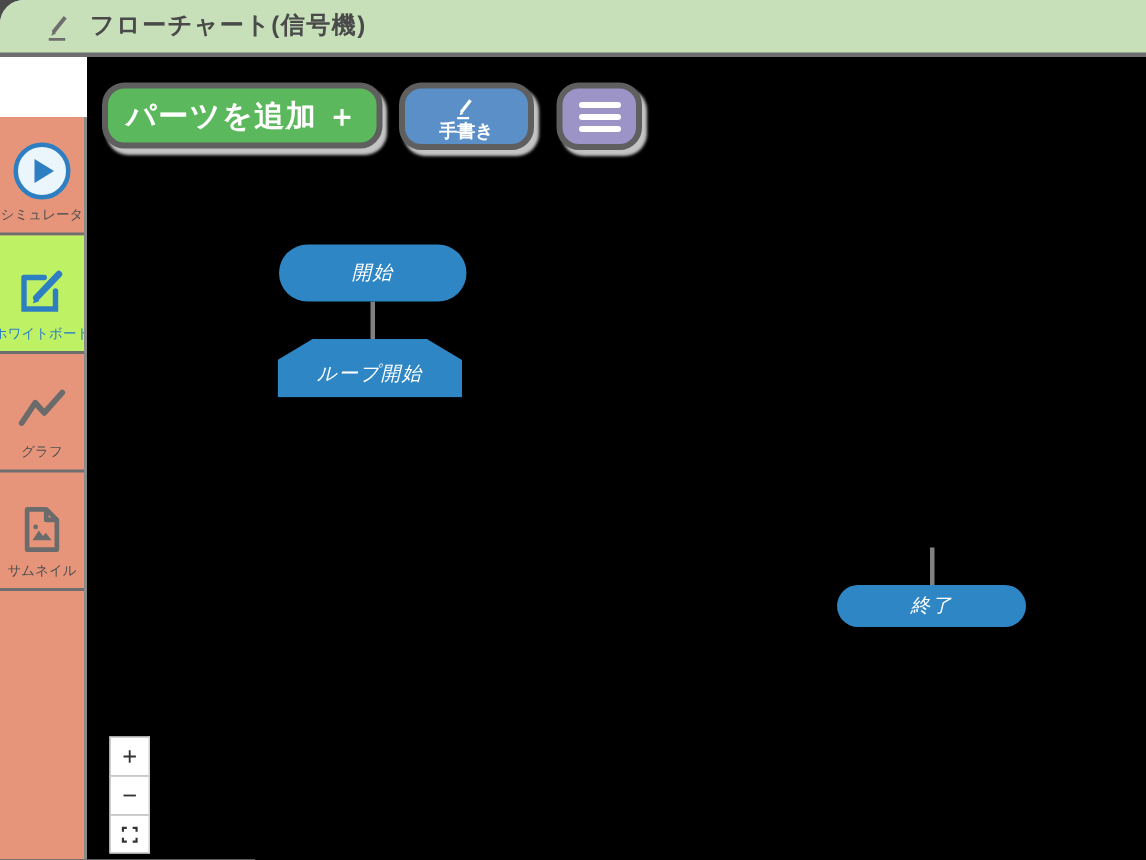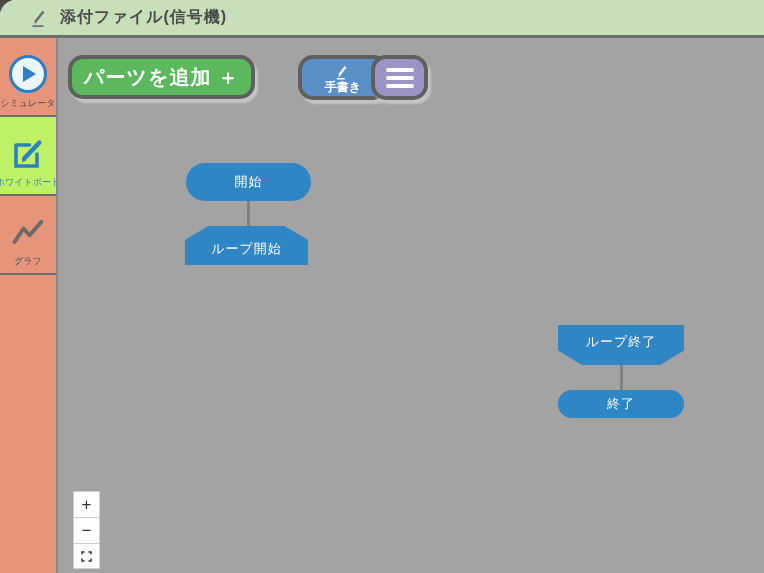--- a/index.html
+++ b/index.html
@@ -8,44 +8,44 @@
 
   
   .header { height:38px; flex:0 0 38px; background:#c7e0ba; border-bottom:3px solid #6e6e6e; display:flex; align-items:center; padding-left:30px; gap:10px; }
   .header .title { font-size:16px; font-weight:bold; color:#4a4a4a; letter-spacing:1px; }
   .edit-title-icon { width:20px; height:20px; display:inline-flex; }
 
   
   .body { flex:1; display:flex; min-height:0; }
 
   
-  .sidebar { width:58px; flex:0 0 58px; background:#e6957a; border-right:2px solid #8a8a8a; display:flex; flex-direction:column; }
+  .sidebar { width:58px; flex:0 0 58px; background:#e6957a; border-right:2px solid #8a8a8a; display:flex; flex-direction:column;margin-top:40px; }
   .side-item { height:79px; flex:0 0 79px; border-bottom:2px solid #6e6e6e; display:flex; flex-direction:column; align-items:center; justify-content:flex-end; padding-bottom:5px; gap:4px; cursor:pointer; overflow:hidden; }
   .side-item .lbl { font-size:9px; color:#4f4f4f; white-space:nowrap; letter-spacing:0; }
   .side-item.selected { background:#bef264; }
   .side-item.selected .lbl { color:#2e7fc1; }
   .side-filler { flex:1; }
 
   .play-icon { width:38px; height:38px; border-radius:50%; background:#eaf5fc; border:3px solid #2e7fc1; display:flex; align-items:center; justify-content:center; }
   .play-icon .tri { width:0; height:0; border-left:13px solid #2e7fc1; border-top:8px solid transparent; border-bottom:8px solid transparent; margin-left:3px; }
 
   
-  .canvas { position:relative; flex:1; background:#a3a3a3; min-width:0; }
+  .canvas { position:relative; flex:1; background:#000000; min-width:0; }
 
   
   .tb-btn { position:absolute; top:17px; border:4px solid #5f5f5f; border-radius:15px; box-shadow:3px 4px 2px #c4c4c4; display:flex; align-items:center; justify-content:center; color:#fff; cursor:pointer; }
   .btn-add { left:10px; width:187px; height:44px; background:#5cb85c; font-size:20px; font-weight:bold; letter-spacing:1px; }
-  .btn-hand { left:208px; width:90px; height:45px; background:#5a8fc8; flex-direction:column; gap:0; font-size:12px; font-weight:bold; line-height:1; padding-top:2px;margin-left:32px; }
+  .btn-hand { left:208px; width:90px; height:45px; background:#5a8fc8; flex-direction:column; gap:0; font-size:12px; font-weight:bold; line-height:1; padding-top:2px; }
   .btn-menu { left:313px; width:57px; height:45px; background:#9c94c6; }
   .hand-pencil { width:18px; height:16px; }
   .hamburger { display:flex; flex-direction:column; gap:4px; }
   .hamburger span { display:block; width:28px; height:4px; background:#fff; border-radius:2px; }
 
   
-  .node { position:absolute; background:#2e86c4; color:#fff; font-size:13px; display:flex; align-items:center; justify-content:center; letter-spacing:1px; cursor:pointer; }
+  .node { position:absolute; background:#2e86c4; color:#fff; font-size:13px; display:flex; align-items:center; justify-content:center; letter-spacing:1px; cursor:pointer;font-style:italic; }
   .terminator { border-radius:19px; }
   .n-start { left:128px; top:125px; width:125px; height:38px; }
   .n-loopstart { left:127px; top:188px; width:123px; height:39px; clip-path:polygon(0% 36%,19% 0%,81% 0%,100% 36%,100% 100%,0% 100%); padding-top:7px; }
   .n-loopend { left:500px; top:287px; width:126px; height:40px; clip-path:polygon(0% 0%,100% 0%,100% 64%,81% 100%,19% 100%,0% 64%); padding-bottom:7px; }
   .n-end { left:500px; top:352px; width:126px; height:28px; }
   .connector { position:absolute; width:3px; background:#808080; }
   .c1 { left:189px; top:163px; height:25px; }
   .c2 { left:562px; top:327px; height:25px; }
 
   
@@ -60,21 +60,21 @@
 <div class="app">
 
   <div class="header">
     <span class="edit-title-icon">
       <svg viewBox="0 0 20 20" width="20" height="20">
         <path d="M5.5 13.5 L13.5 3.5" stroke="#6e6e6e" stroke-width="2.6" fill="none"></path>
         <path d="M4.2 15.8 L5.1 12.6 L7.3 14.3 Z" fill="#6e6e6e"></path>
         <path d="M2.5 18.2 H13.5" stroke="#6e6e6e" stroke-width="1.8" fill="none"></path>
       </svg>
     </span>
-    <span class="title">添付ファイル(信号機)</span>
+    <span class="title">フローチャート(信号機)</span>
   </div>
 
   <div class="body">
 
     <div class="sidebar">
 
       <div class="side-item">
         <span class="play-icon">
             <span class="tri"></span>
           </span>
@@ -94,20 +94,31 @@
 
       <div class="side-item">
         <span>
           <svg viewBox="0 0 24 24" width="36" height="36">
             <path d="M3 18 L9 9 L13 13.5 L21 4.5" stroke="#6b6b6b" stroke-width="2.6" fill="none" stroke-linecap="round" stroke-linejoin="round"></path>
           </svg>
         </span>
         <span class="lbl">グラフ</span>
       </div>
 
+      <div class="side-item">
+        <span>
+          <svg viewBox="0 0 24 24" width="34" height="34">
+            <path d="M5 2.5 H14 L19 7.5 V21.5 H5 Z" stroke="#6b6b6b" stroke-width="2.2" fill="none" stroke-linejoin="round"></path>
+            <path d="M14 2.5 V7.5 H19" stroke="#6b6b6b" stroke-width="2.2" fill="none" stroke-linejoin="round"></path>
+            <path d="M7.5 17 L10.5 12.5 L12.5 15 L13.8 13.5 L16.5 17 Z" fill="#6b6b6b"></path>
+            <circle cx="9" cy="10.8" r="1.1" fill="#6b6b6b"></circle>
+          </svg>
+        </span>
+        <span class="lbl">サムネイル</span>
+      </div>
 
 
       <div class="side-filler"></div>
     </div>
 
     <div class="canvas">
 
       <button class="tb-btn btn-add">パーツを追加 ＋</button>
 
       <button class="tb-btn btn-hand">
@@ -127,21 +138,20 @@
             <span></span>
             <span></span>
           </span>
       </button>
 
       <div class="connector c1"></div>
       <div class="connector c2"></div>
 
       <div class="node terminator n-start">開始</div>
       <div class="node n-loopstart">ループ開始</div>
-      <div class="node n-loopend">ループ終了</div>
       <div class="node terminator n-end">終了</div>
 
       <div class="zoomctl">
         <div class="zbtn">+</div>
         <div class="zbtn">−</div>
         <div class="zbtn">
           <span>
             <svg viewBox="0 0 20 20" width="13" height="13">
               <path d="M3 7 V3 H7 M13 3 H17 V7 M17 13 V17 H13 M7 17 H3 V13" stroke="#333" stroke-width="2.2" fill="none"></path>
             </svg>

